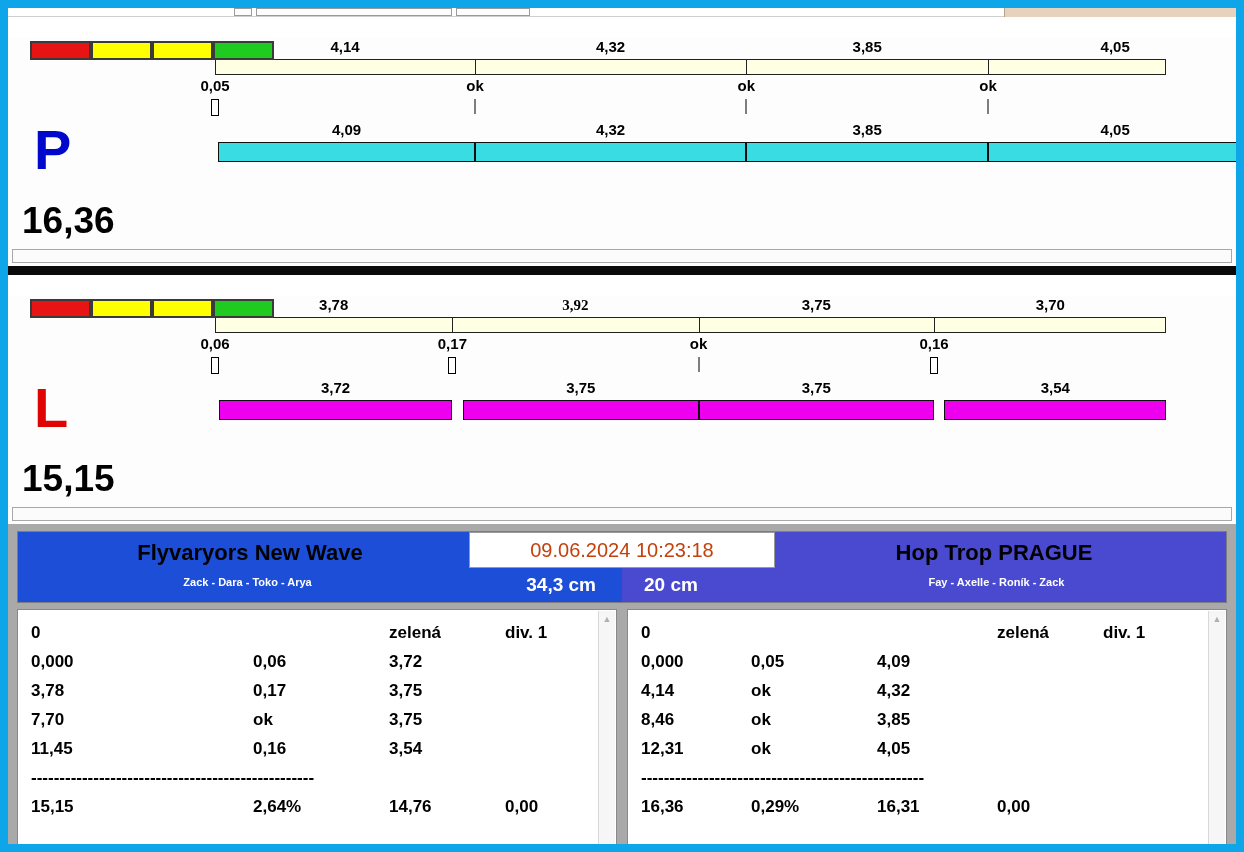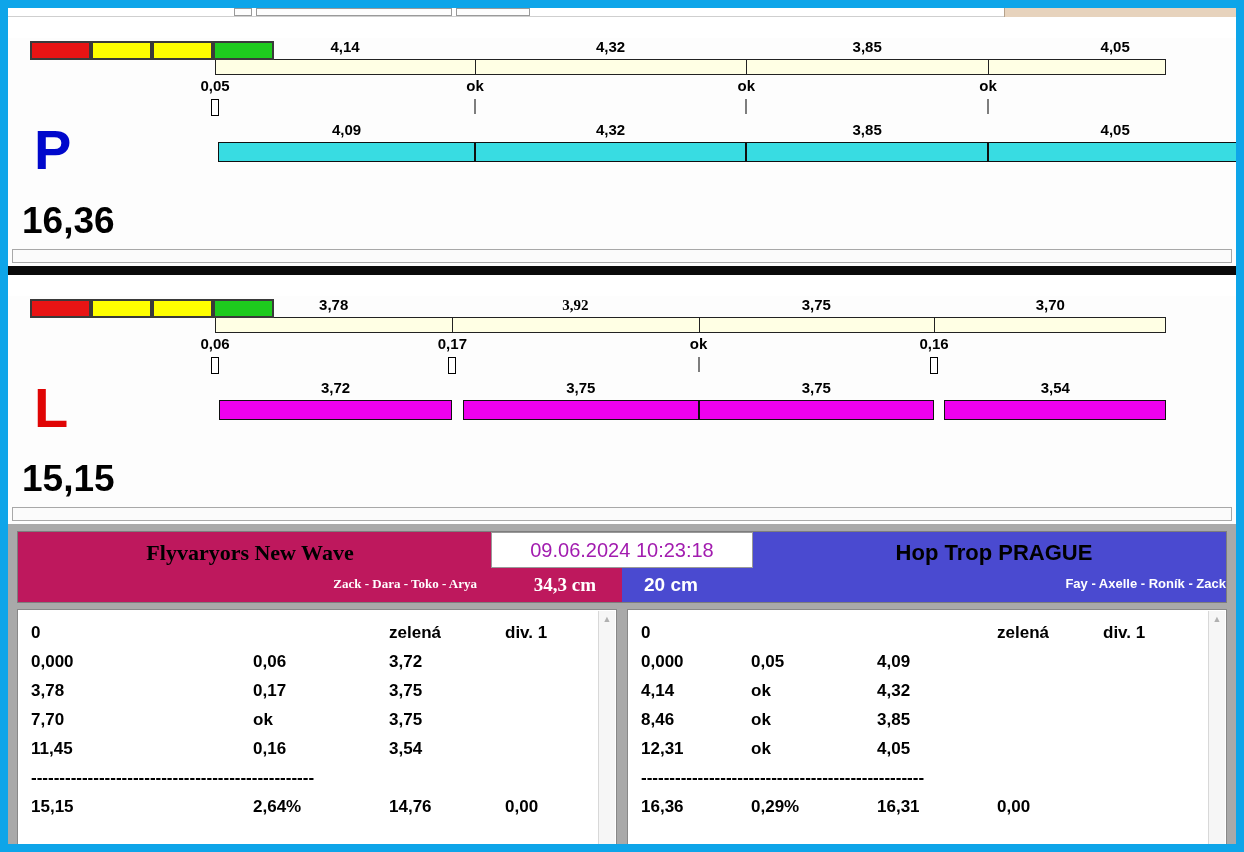--- a/index.html
+++ b/index.html
@@ -63,35 +63,35 @@
   .total { position: absolute; left: 14px; top: 162px; font-size: 37px; font-weight: bold; color: #000; }
 
   .substrip { position: absolute; left: 4px; right: 4px; bottom: 3px; height: 14px;
               background: #fbfbfb; border: 1px solid #a8a8a8; }
 
   
   .bottom { height: 374px; background: #a9a9a9; padding: 7px 9px 0 9px; }
 
   .headers { height: 72px; position: relative; display: flex; border: 1px solid #7d7d7d; }
   .team { flex: 1 1 0; }
-  .team-left { background: #be185d; font-family: Liberation Serif, serif; }
+  .team-left { background: #1d4ed8; }
   .team-right { background: #4a4ad0; }
   .tname { height: 38px; line-height: 42px; text-align: center; font-size: 22px; font-weight: bold; color: #000; white-space: nowrap; }
   .team-left .tname { padding-right: 140px; }
   .team-right .tname { padding-left: 140px; }
   .trow2 { position: relative; height: 34px; }
-  .dogs { position: absolute; top: 6px; color: #fff; font-weight: bold; font-size: 13px; text-align: right; width: 76%; white-space: nowrap; }
+  .dogs { position: absolute; top: 6px; color: #fff; font-weight: bold; font-size: 11px; text-align: center; width: 76%; white-space: nowrap; }
   .team-left .dogs { left: 0; }
   .team-right .dogs { right: 0; }
   .cm { position: absolute; top: 4px; color: #fff; font-weight: bold; font-size: 19px; white-space: nowrap; }
   .cm-left { right: 26px; }
   .cm-right { left: 22px; }
   .timestamp { position: absolute; left: 50%; top: 0; transform: translateX(-50%);
-               width: 262px; height: 36px; background: #fff; border: 1px solid #999;
-               font-size: 20px; color: #a21caf; text-align: center; line-height: 34px; white-space: nowrap; }
+               width: 306px; height: 36px; background: #fff; border: 1px solid #999;
+               font-size: 20px; color: #c2410c; text-align: center; line-height: 34px; white-space: nowrap; }
 
   .tables { display: flex; gap: 10px; margin-top: 6px; height: 264px; }
   .tpanel { flex: 1 1 0; background: #fff; border: 1px solid #888; position: relative;
             padding: 8px 22px 0 13px; overflow: hidden; }
   .trow { height: 29px; line-height: 29px; font-size: 17px; font-weight: bold; color: #000; display: grid; }
   .grid-left  .trow { grid-template-columns: 222px 136px 116px 110px 1fr; }
   .grid-right .trow { grid-template-columns: 110px 126px 120px 106px 1fr; }
   .trow span { white-space: nowrap; overflow: visible; }
   .seprow { height: 29px; line-height: 29px; font-size: 17px; font-weight: bold; white-space: nowrap; overflow: hidden; letter-spacing: 0px; }
 

